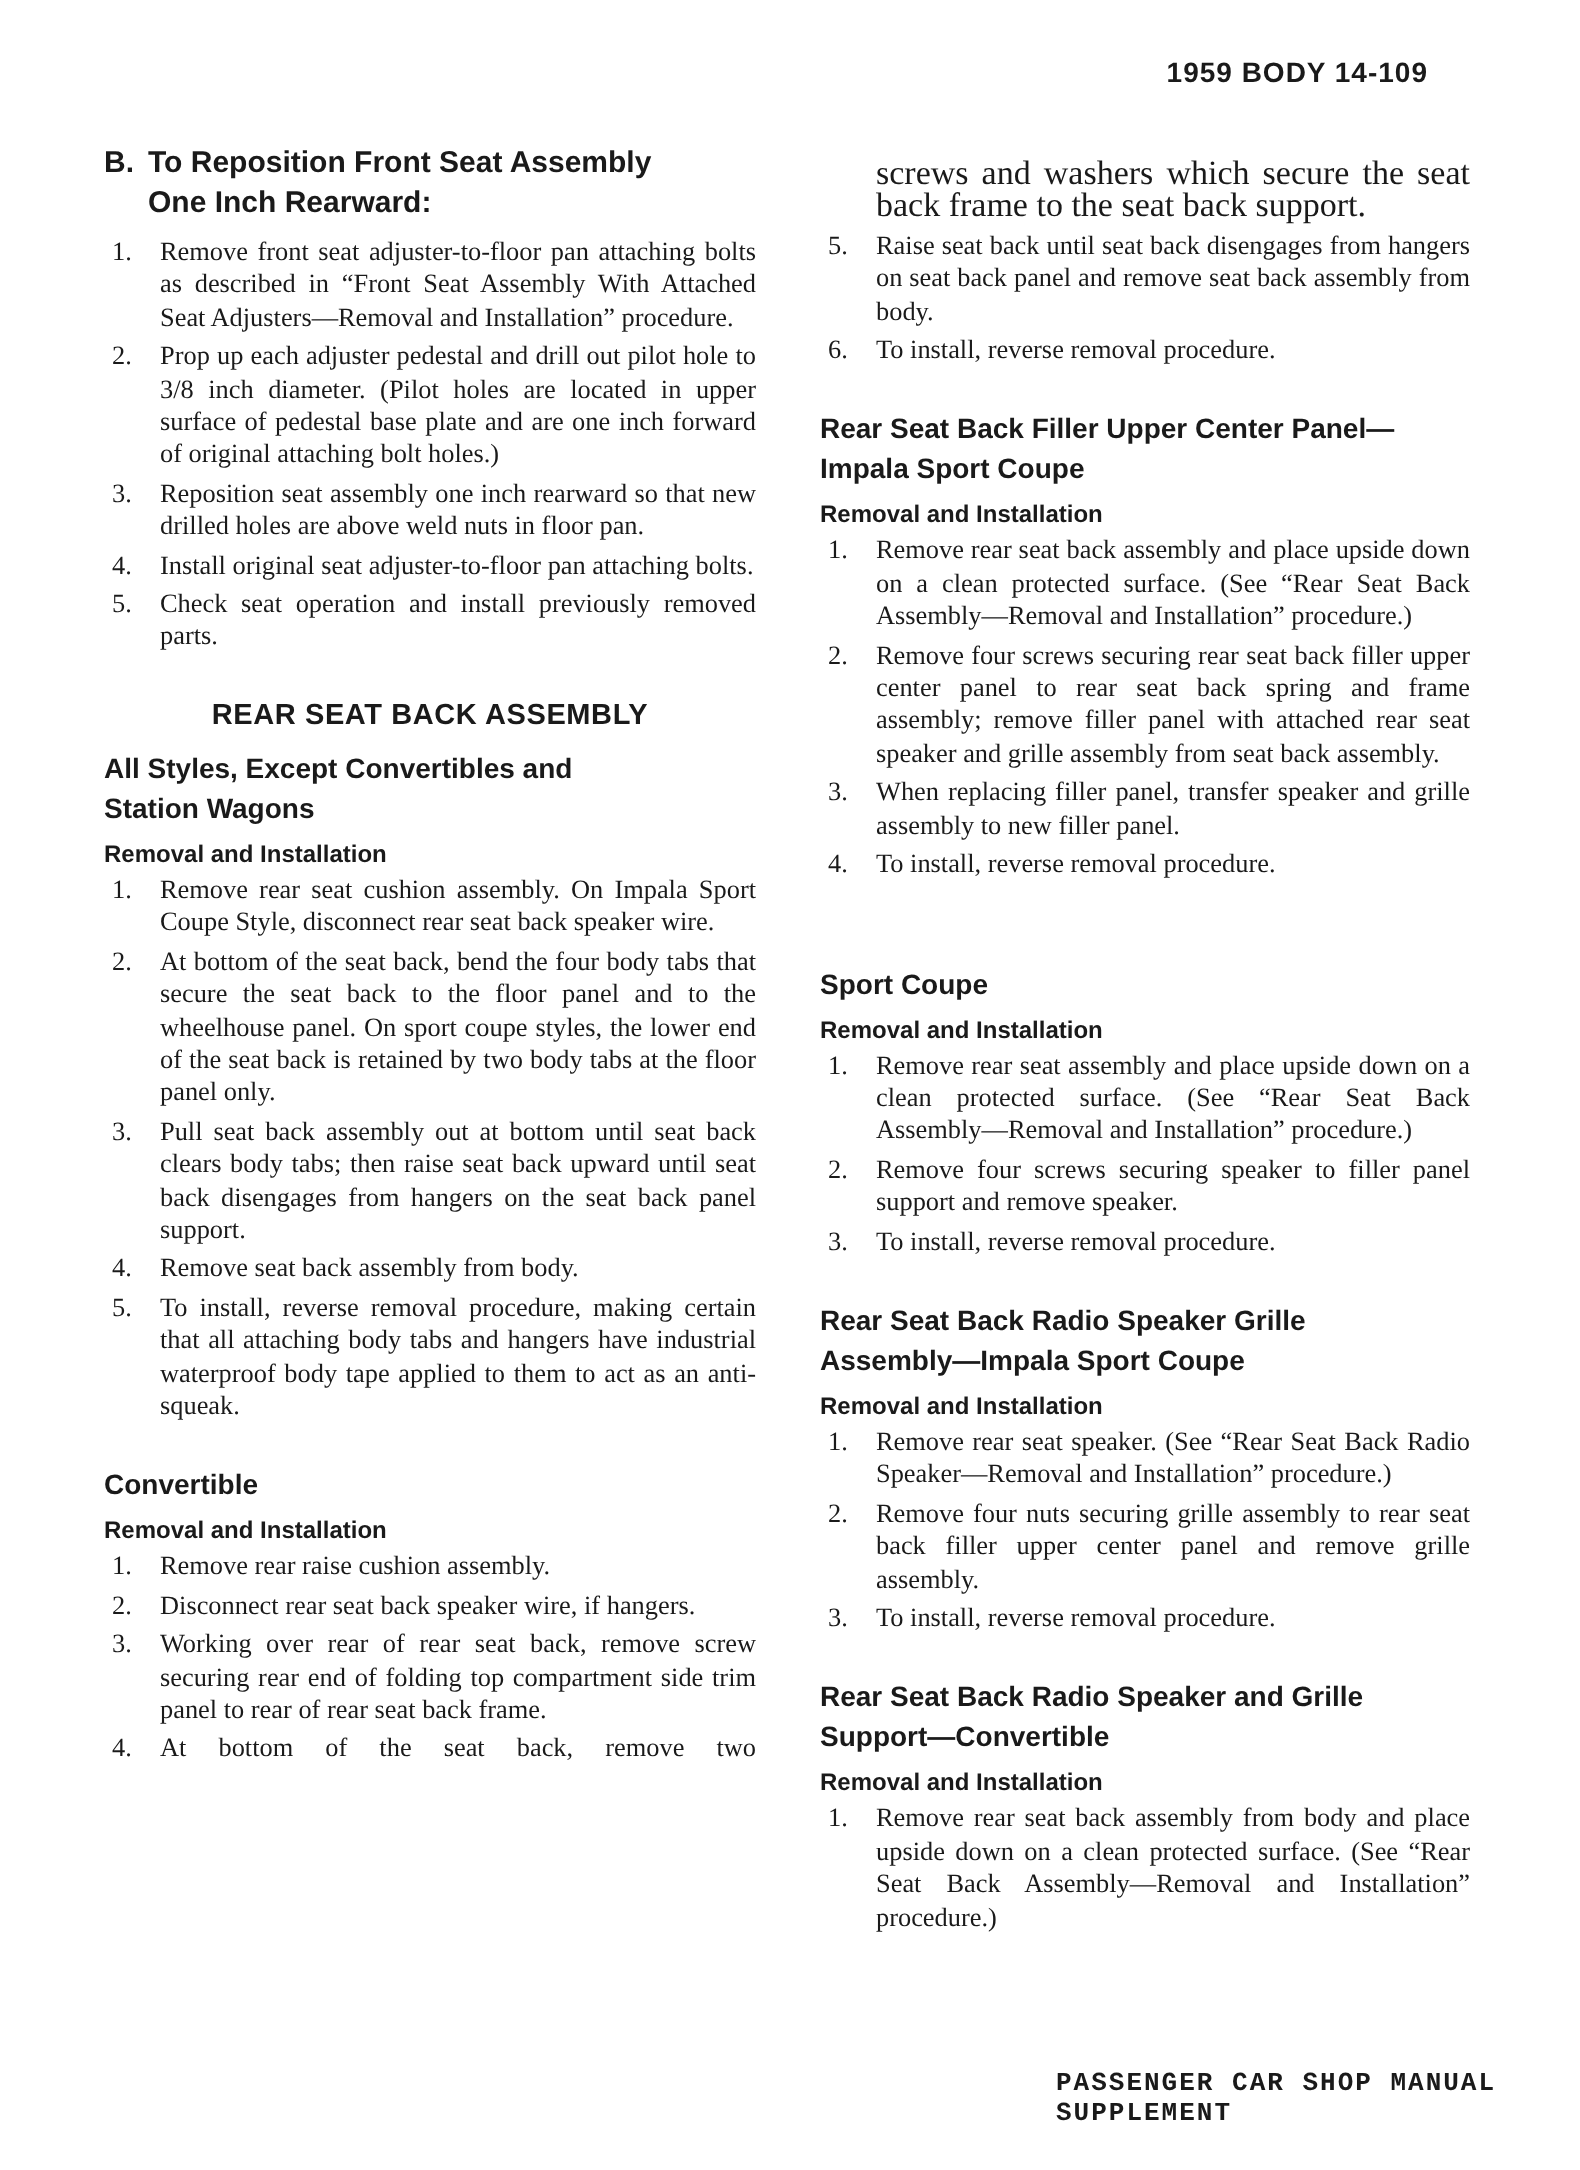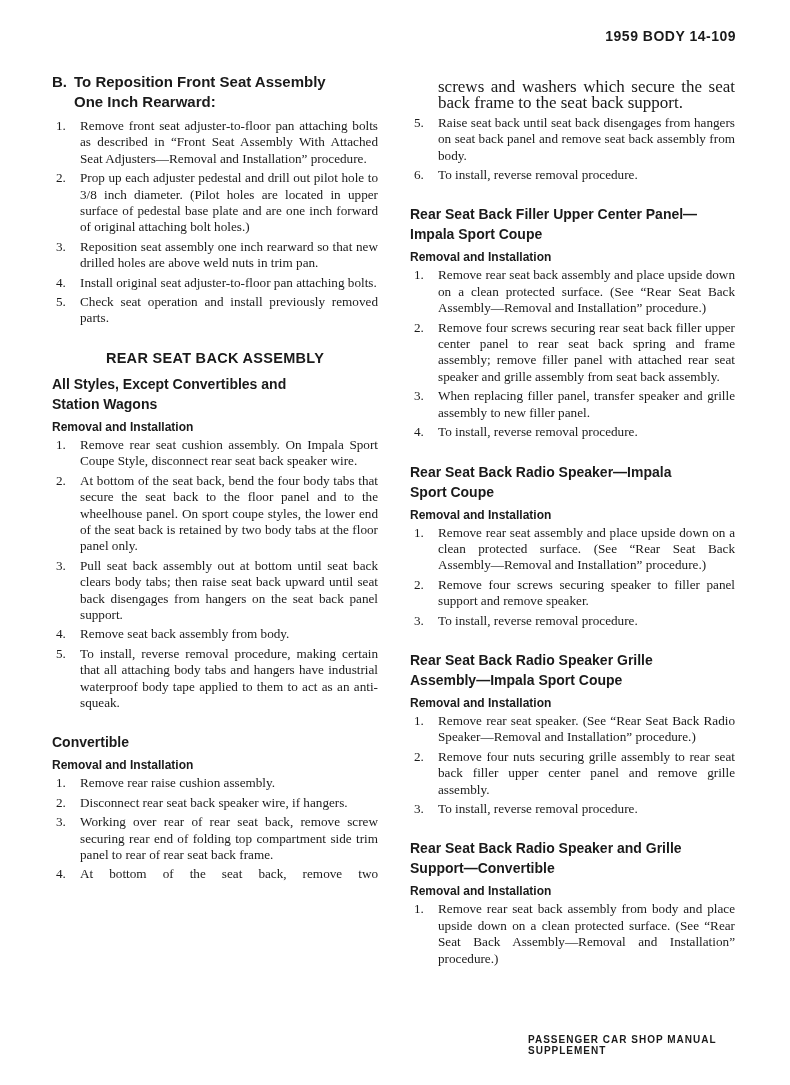--- a/index.html
+++ b/index.html
@@ -1,18 +1,18 @@
 <!DOCTYPE html>
 <html><head>
   <meta charset="utf-8">
   <style>
     html, body { margin: 0; padding: 0; background: #ffffff; }
     body { width: 790px; height: 1085px; position: relative; overflow: hidden; color: #1a1a1a; }
     .page-header {
-      position: absolute; top: 28px; right: 54px;
+      position: absolute; top: 28px; right: 76px;
       font-family: "Liberation Sans", sans-serif; font-weight: bold; font-size: 14px; letter-spacing: 0.5px;
     }
     .col { position: absolute; top: 72px; }
     .col-left { left: 52px; width: 326px; }
     .col-right { left: 410px; width: 325px; }
     .h-section {
       font-family: "Liberation Sans", sans-serif; font-weight: bold; font-size: 15px; line-height: 20px;
       margin: 0;
     }
     .h-section.b { display: flex; }
@@ -28,21 +28,21 @@
     ol.steps li .num { flex: none; width: 28px; text-align: left; padding-left: 4px; box-sizing: border-box; }
     ol.steps li .txt { flex: 1; }
     .cont {
       font-family: "Liberation Serif", serif; font-size: 17px; line-height: 16.4px; text-align: justify;
       padding-left: 28px; margin: 0 0 3px 0;
     }
     .gap-lg { height: 18px; }
     .gap-sm { height: 6px; }
     .footer {
       position: absolute; top: 1034px; left: 528px;
-      font-family: Liberation Sans, sans-serif; font-size: 10px; letter-spacing: 1px; font-weight: bold;
+      font-family: Liberation Mono, monospace; font-size: 13px; letter-spacing: 1px; font-weight: bold;
     }
   </style>
 </head>
 <body>
 
 <div class="page-header">1959 BODY 14-109</div>
 
 <div class="col col-left">
   <div>
     <div class="h-section b">
@@ -57,21 +57,21 @@
       <li>
           <span class="num">1.</span>
           <span class="txt">Remove front seat adjuster-to-floor pan attaching bolts as described in “Front Seat Assembly With Attached Seat Adjusters—Removal and Installation” procedure.</span>
         </li>
       <li>
           <span class="num">2.</span>
           <span class="txt">Prop up each adjuster pedestal and drill out pilot hole to 3/8 inch diameter. (Pilot holes are located in upper surface of pedestal base plate and are one inch forward of original attaching bolt holes.)</span>
         </li>
       <li>
           <span class="num">3.</span>
-          <span class="txt">Reposition seat assembly one inch rearward so that new drilled holes are above weld nuts in trim pan.</span>
+          <span class="txt">Reposition seat assembly one inch rearward so that new drilled holes are above weld nuts in floor pan.</span>
         </li>
       <li>
           <span class="num">4.</span>
           <span class="txt">Install original seat adjuster-to-floor pan attaching bolts.</span>
         </li>
       <li>
           <span class="num">5.</span>
           <span class="txt">Check seat operation and install previously removed parts.</span>
         </li>
     </ol>
@@ -177,21 +177,21 @@
           <span class="num">4.</span>
           <span class="txt">To install, reverse removal procedure.</span>
         </li>
     </ol>
   </div>
 
   <div class="gap-lg"></div>
 
   <div>
     <div class="h-sub">
-      <span>Rear Seat Back Radio Speaker—Impala</span><br>
+      <br>
       <span>Sport Coupe</span>
     </div>
     <div class="h-small">Removal and Installation</div>
     <ol class="steps">
       <li>
           <span class="num">1.</span>
           <span class="txt">Remove rear seat assembly and place upside down on a clean protected surface. (See “Rear Seat Back Assembly—Removal and Installation” procedure.)</span>
         </li>
       <li>
           <span class="num">2.</span>

